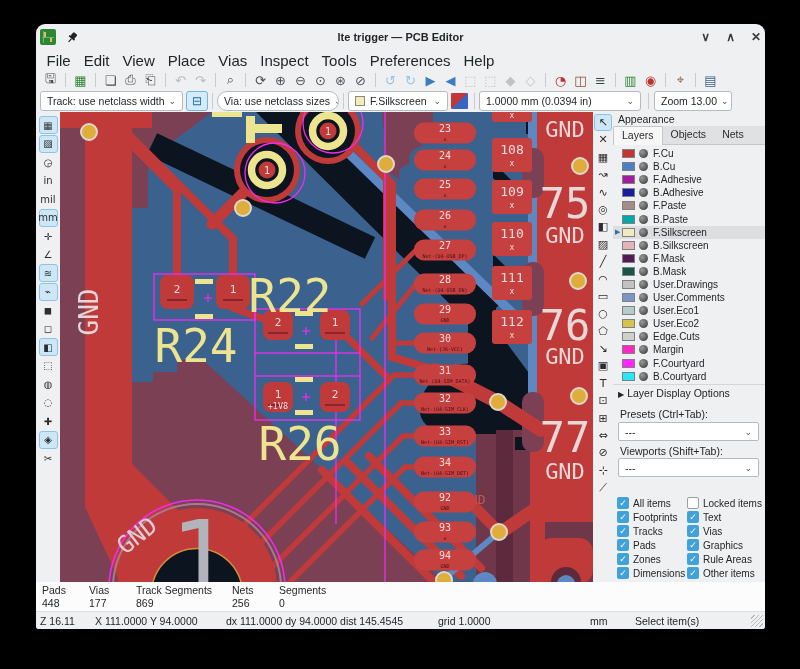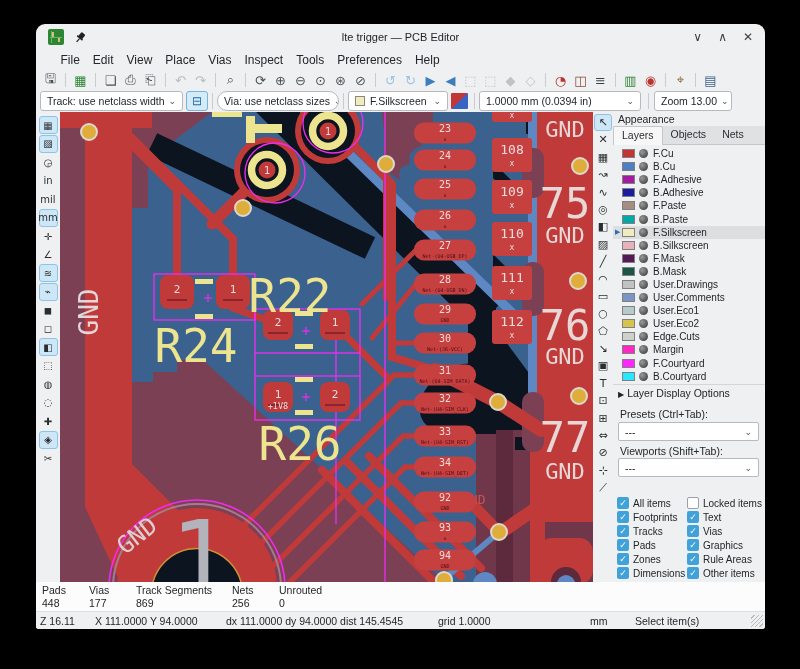--- a/index.html
+++ b/index.html
@@ -1,27 +1,27 @@
 <!DOCTYPE html>
 <html><head>
 <meta charset="utf-8">
 <style>
   * { margin:0; padding:0; box-sizing:border-box; }
   html,body { width:800px; height:669px; background:#000; font-family:"Liberation Sans",sans-serif; overflow:hidden; }
   .window { position:absolute; left:36px; top:24px; width:729px; height:605px; background:#eff0f1; border-radius:9px 9px 3px 3px; }
-  .titlebar { position:absolute; left:0; top:0; width:100%; height:26px; display:flex; align-items:center; padding:0 12px; color:#232629; font-size:11px; }
+  .titlebar { position:absolute; left:0; top:0; width:100%; height:26px; display:flex; align-items:center; padding:0 4px; color:#232629; font-size:11px;font-weight:bold; }
   .titlebar .appicon { width:16px; height:16px; border-radius:2px; background:#2d8633; position:relative; margin-right:10px; }
   .titlebar .appicon:before{ content:""; position:absolute; inset:2px; background:
     linear-gradient(90deg,#d9c06a 0 2px,transparent 0) 2px 1px/4px 5px no-repeat,
     linear-gradient(90deg,#67b86b 0 1px,transparent 0) 1px 0/3px 12px repeat-y,
     linear-gradient(0deg,#67b86b 0 1px,transparent 0) 0 3px/12px 4px repeat-x,
     linear-gradient(90deg,#d9c06a 0 2px,transparent 0) 8px 7px/4px 4px no-repeat; }
   .title-text { position:absolute; left:0; right:0; text-align:center; }
   .win-controls { margin-left:auto; display:flex; gap:16px; font-size:12px; color:#3a3d40; z-index:2;}
-  .menubar { position:absolute; left:0; top:26px; width:100%; height:20px; display:flex; align-items:center; font-size:12px; color:#232629; padding-left:18px; }
+  .menubar { position:absolute; left:0; top:26px; width:100%; height:20px; display:flex; align-items:center; font-size:15px; color:#232629; padding-left:4px; }
   .menubar span { padding:3px 6.5px; }
   .toolbar1 { position:absolute; left:0; top:46px; width:100%; height:20px; display:flex; align-items:center; padding-left:5px; gap:1px; }
   .tbi { width:19px; height:18px; display:flex; align-items:center; justify-content:center; font-size:13px; color:#333; font-family:"DejaVu Sans",sans-serif; }
   .tbsep { width:1px; height:14px; background:#c9cbcd; margin:0 4px; }
   .toolbar2 { position:absolute; left:0; top:66px; width:100%; height:22px; }
   .combo { position:absolute; top:1px; height:20px; background:#fff; border:1px solid #b6babe; border-radius:3px; font-size:10.5px; color:#232629; display:flex; align-items:center; padding:0 6px; white-space:nowrap; overflow:hidden; }
   .combo .chev { margin-left:auto; color:#555; font-size:9px; padding-left:4px;}
   .swatch-y { width:10px; height:10px; background:#f0ecc0; border:1px solid #8a8a74; margin-right:5px; flex:none;}
   .aux-btn { position:absolute; top:1px; width:22px; height:20px; border:1px solid #73b5e0; background:#d6ebf8; border-radius:3px; display:flex; align-items:center; justify-content:center; color:#1f6da8; font-size:12px; }
   .color-btn { position:absolute; top:3px; width:17px; height:16px; background:linear-gradient(135deg,#c23737 49%,#3864c4 51%); border-radius:1px; }
@@ -597,21 +597,21 @@
 
   <div class="statusbar" id="statusbar">
       <span class="st-label" style="left: 6px;">Pads</span>
       <span class="st-value" style="left: 6px;">448</span>
       <span class="st-label" style="left: 53px;">Vias</span>
       <span class="st-value" style="left: 53px;">177</span>
       <span class="st-label" style="left: 100px;">Track Segments</span>
       <span class="st-value" style="left: 100px;">869</span>
       <span class="st-label" style="left: 196px;">Nets</span>
       <span class="st-value" style="left: 196px;">256</span>
-      <span class="st-label" style="left: 243px;">Unrouted</span>
+      <span class="st-label" style="left: 243px;">Segments</span>
       <span class="st-value" style="left: 243px;">0</span>
     </div>
   <div class="graybar">
     <span class="gb-item" style="left:4px;">Z 16.11</span>
     <span class="gb-item" style="left:59px;">X 111.0000 Y 94.0000</span>
     <span class="gb-item" style="left:190px;">dx 111.0000 dy 94.0000  dist 145.4545</span>
     <span class="gb-item" style="left:402px;">grid 1.0000</span>
     <span class="gb-item" style="left:554px;">mm</span>
     <span class="gb-item" style="left:599px;">Select item(s)</span>
     <span class="grip"></span>

